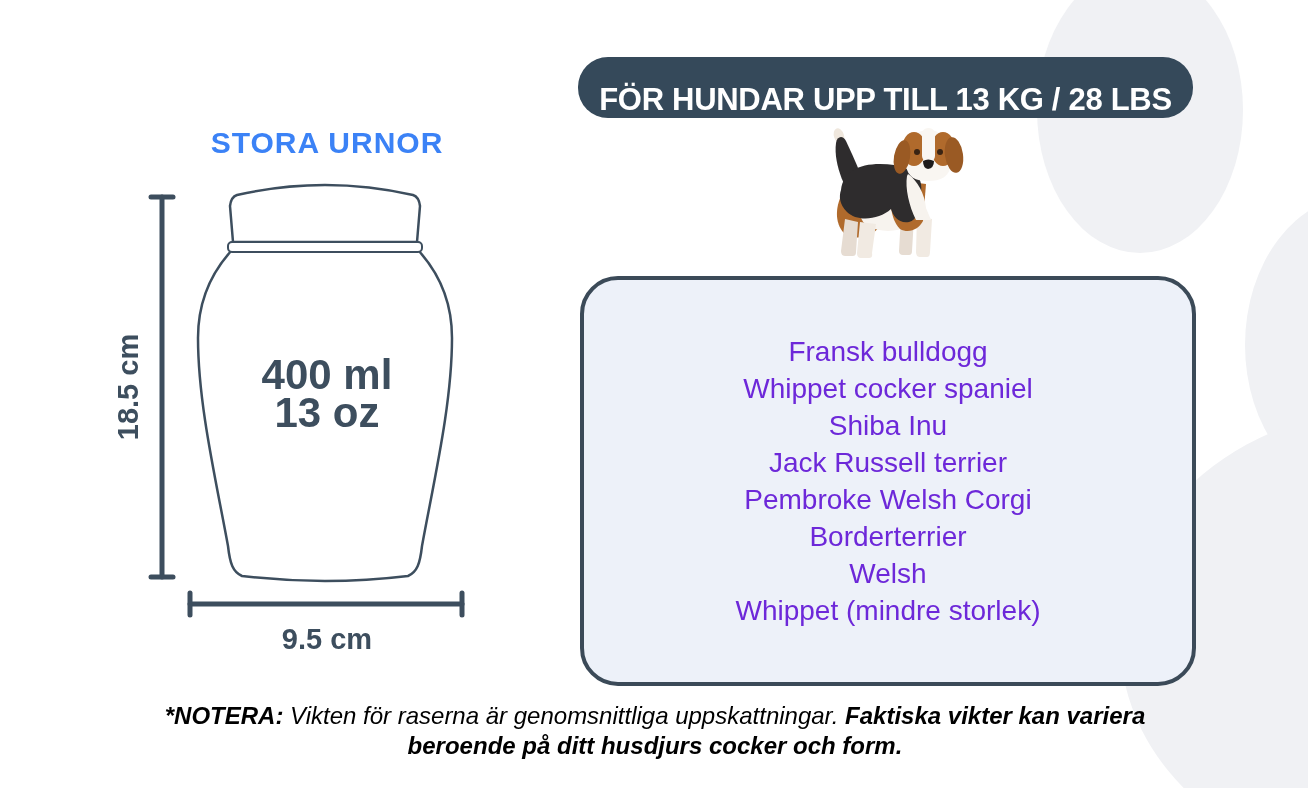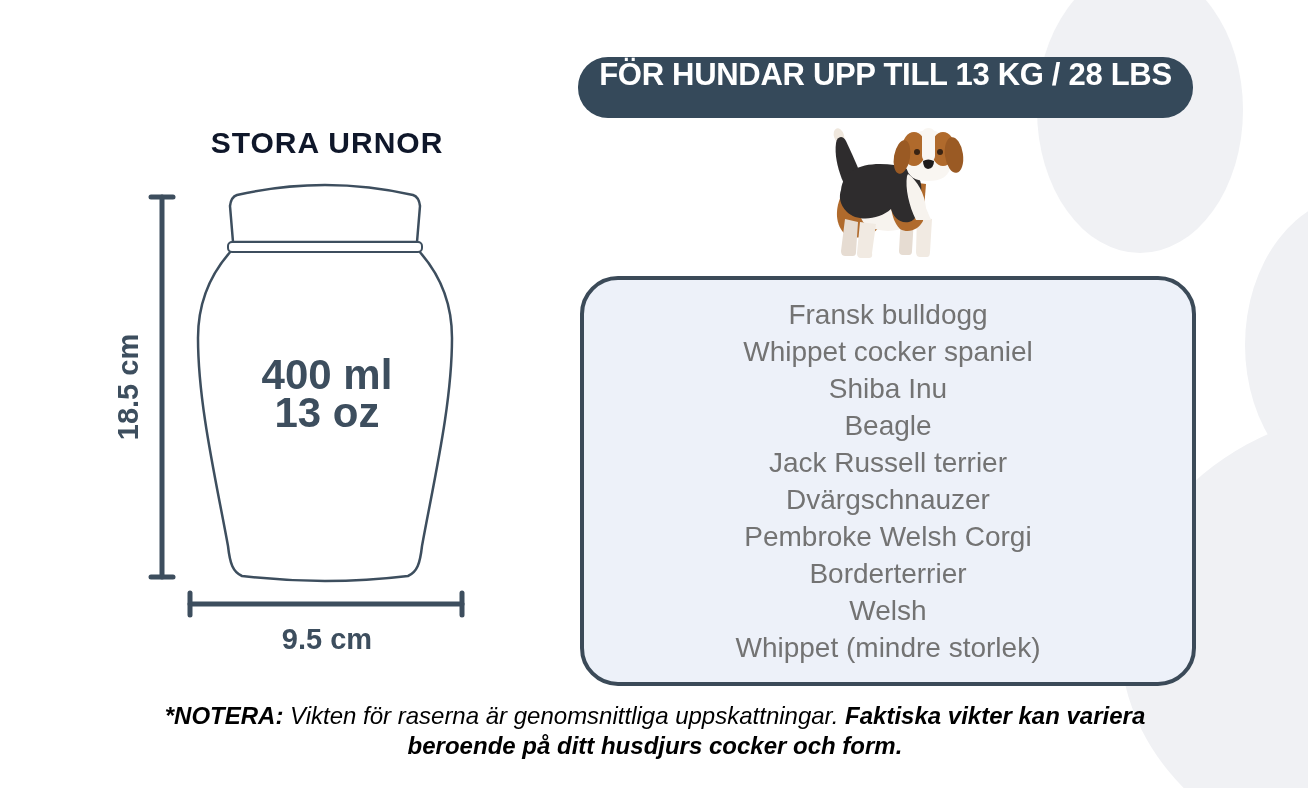--- a/index.html
+++ b/index.html
@@ -12,53 +12,53 @@
   }
   .abs{position:absolute;}
 
   
   .paw-bg{left:0;top:0;width:1308px;height:788px;pointer-events:none;}
 
   
   .banner{
     left:578px;top:57px;width:615px;height:61px;
     background:#35495a;border-radius:30px;
-    display:flex;align-items:flex-start;justify-content:center;
+    display:flex;align-items:flex-end;justify-content:center;
   }
   .banner-text{
     color:#ffffff;font-size:31px;font-weight:bold;
     letter-spacing:-0.3px;white-space:nowrap;
   }
 
   
   .urn-title{
     left:117px;top:126px;width:420px;
     text-align:center;
-    color:#0f172a;font-size:30px;font-weight:bold;letter-spacing:1px;
+    color:#3b82f6;font-size:30px;font-weight:bold;letter-spacing:1px;
     white-space:nowrap;
   }
   .urn-svg{left:110px;top:180px;}
   .slate-text{fill:#3d4e5e;font-family:"Liberation Sans",sans-serif;font-weight:bold;}
 
   
   .dog-svg{left:795px;top:124px;}
 
   
   .breed-box{
     left:580px;top:276px;width:616px;height:410px;
     background:#edf1f9;
     border:4px solid #3b4a58;
     border-radius:38px;
     box-sizing:border-box;
     display:flex;align-items:center;justify-content:center;
   }
   .breed-list{
     list-style:none;margin:0;padding:0;
     text-align:center;
-    color:#737373;font-size:28px;line-height:37px;font-weight:400;
+    color:#6d28d9;font-size:28px;line-height:37px;font-weight:400;
   }
 
   
   .note{
     left:60px;top:701px;width:1190px;
     text-align:center;
     color:#000000;
     font-size:24px;line-height:30px;
     font-style:italic;
   }
@@ -142,23 +142,21 @@
     <circle cx="145" cy="28" r="3" fill="#3a2413"></circle>
 
     <path d="M128,37 Q133,34 139,37 Q139,44 133,45 Q128,44 128,37 Z" fill="#1d1b1c"></path>
   </svg>
 
   <div class="abs breed-box">
     <ul class="breed-list">
       <li>Fransk bulldogg</li>
       <li>Whippet cocker spaniel</li>
       <li>Shiba Inu</li>
-      <li>Beagle</li>
       <li>Jack Russell terrier</li>
-      <li>Dvärgschnauzer</li>
       <li>Pembroke Welsh Corgi</li>
       <li>Borderterrier</li>
       <li>Welsh</li>
       <li>Whippet (mindre storlek)</li>
     </ul>
   </div>
 
   <div class="abs note">
     <div class="pre"><b>*NOTERA:</b><span> Vikten för raserna är genomsnittliga uppskattningar. </span><b>Faktiska vikter kan variera</b></div>
     <div><b>beroende på ditt husdjurs cocker och form.</b></div>

